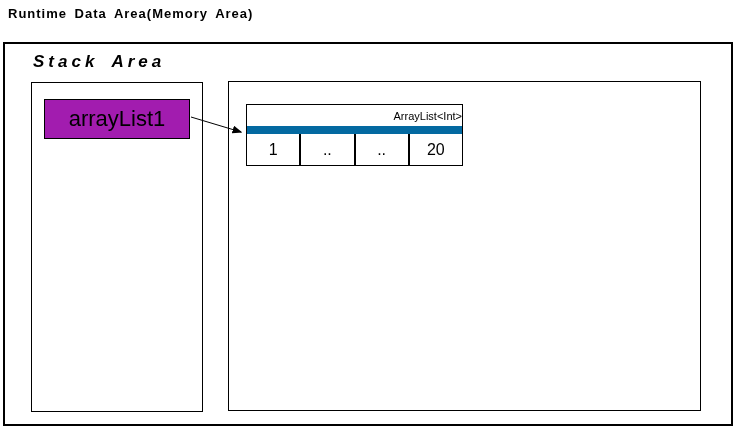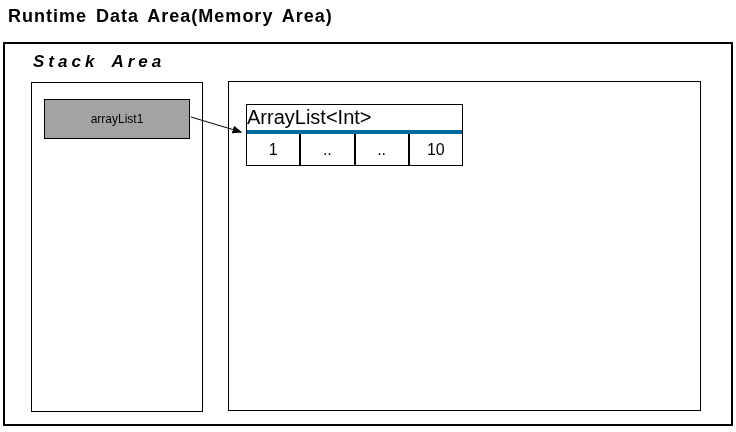--- a/index.html
+++ b/index.html
@@ -10,21 +10,21 @@
     height: 432px;
     background: #ffffff;
     color: #000000;
     font-family: "Liberation Sans", sans-serif;
     overflow: hidden;
   }
   .title {
     position: absolute;
     left: 8px;
     top: 6px;
-    font-size: 18px;
+    font-size: 13px;
     font-weight: bold;
     letter-spacing: 1px;
     word-spacing: 3px;
     white-space: nowrap;
   }
   .outer-box {
     position: absolute;
     left: 3px;
     top: 42px;
     width: 730px;
@@ -61,38 +61,38 @@
   .var-box {
     position: absolute;
     left: 44px;
     top: 99px;
     width: 146px;
     height: 40px;
     border: 1px solid #000000;
     display: flex;
     align-items: center;
     justify-content: center;
-    font-size: 12px;
-    background: #a3a3a3;
+    font-size: 22px;
+    background: #a21caf;
   }
   .heap-object {
     position: absolute;
     left: 246px;
     top: 104px;
     width: 217px;
     border: 1px solid #000000;
     background: #ffffff;
   }
   .heap-object-header {
     height: 29px;
-    border-bottom: 4px solid #0369a1;
+    border-bottom: 8px solid #0369a1;
     display: flex;
     align-items: center;
-    justify-content: flex-start;
-    font-size: 20px;
+    justify-content: flex-end;
+    font-size: 11px;
   }
   .heap-object-cells {
     display: flex;
     height: 31px;
   }
   .cell {
     flex: 1 1 0;
     display: flex;
     align-items: center;
     justify-content: center;
@@ -137,21 +137,21 @@
       <div class="cell">
         <span>1</span>
       </div>
       <div class="cell">
         <span>..</span>
       </div>
       <div class="cell">
         <span>..</span>
       </div>
       <div class="cell">
-        <span>10</span>
+        <span>20</span>
       </div>
     </div>
   </div>
 
   <svg class="arrow-svg" viewBox="0 0 736 432">
     <defs>
       <marker id="arrowhead" markerWidth="10" markerHeight="8" refX="8.5" refY="4" orient="auto" markerUnits="userSpaceOnUse">
         <polygon points="0,0 10,4 0,8" fill="#000000"></polygon>
       </marker>
     </defs>

